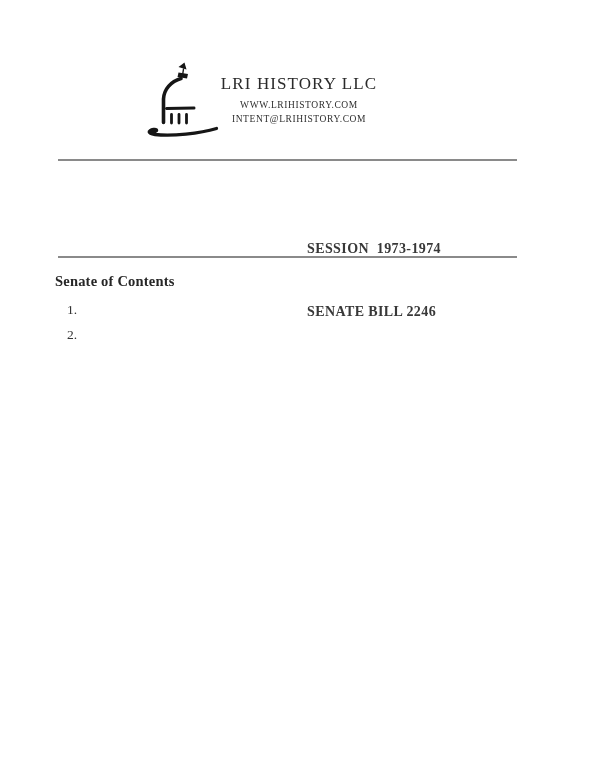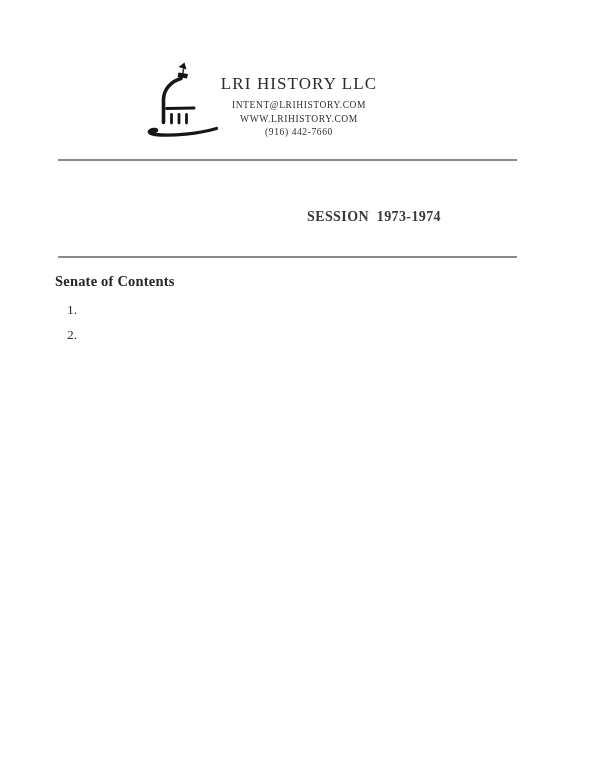--- a/index.html
+++ b/index.html
@@ -57,21 +57,21 @@
     width: 459px;
     height: 1.6px;
     background: #8a8a8a;
   }
   .rule-top { top: 159px; }
   .rule-bottom { top: 256px; }
 
   
   .case-block {
     position: absolute;
-    top: 164px;
+    top: 196px;
     right: 109px;
     text-align: left;
     font-weight: bold;
     font-size: 14px;
     line-height: 21px;
     letter-spacing: 0.4px;
     color: #383838;
     white-space: pre;
   }
 
@@ -128,31 +128,31 @@
     <path d="M33.5 52.5 L33.5 61" stroke-width="2.8"></path>
     <path d="M41 52.5 L41 61" stroke-width="2.8"></path>
     <path d="M48.5 52.5 L48.5 61" stroke-width="2.8"></path>
 
     <path d="M78.5 66.5 C62 71.5 34 74.5 17 72.5 C9.5 71.5 9.5 68.5 15.5 67.5 C19.5 67 20 69 15 70.2" stroke-width="3.3"></path>
   </svg>
 
   <div class="header-text">
     <div class="company-name">LRI HISTORY LLC</div>
     <div class="contact-block">
+      <div class="contact-line">WWW.LRIHISTORY.COM</div>
       <div class="contact-line">INTENT@LRIHISTORY.COM</div>
-      <div class="contact-line">WWW.LRIHISTORY.COM</div>
-      <div class="contact-line">(916) 442-7660</div>
     </div>
   </div>
 
   <div class="rule rule-top"></div>
   <div class="rule rule-bottom"></div>
 
   <div class="case-block">
     <div>SESSION  1973-1974</div>
+    <div>SENATE BILL 2246</div>
   </div>
 
   <div class="toc-title">Senate of Contents</div>
 
   <div class="toc-list">
     <div class="toc-item">
       <span class="toc-number">1.</span>
     </div>
     <div class="toc-item">
       <span class="toc-number">2.</span>

